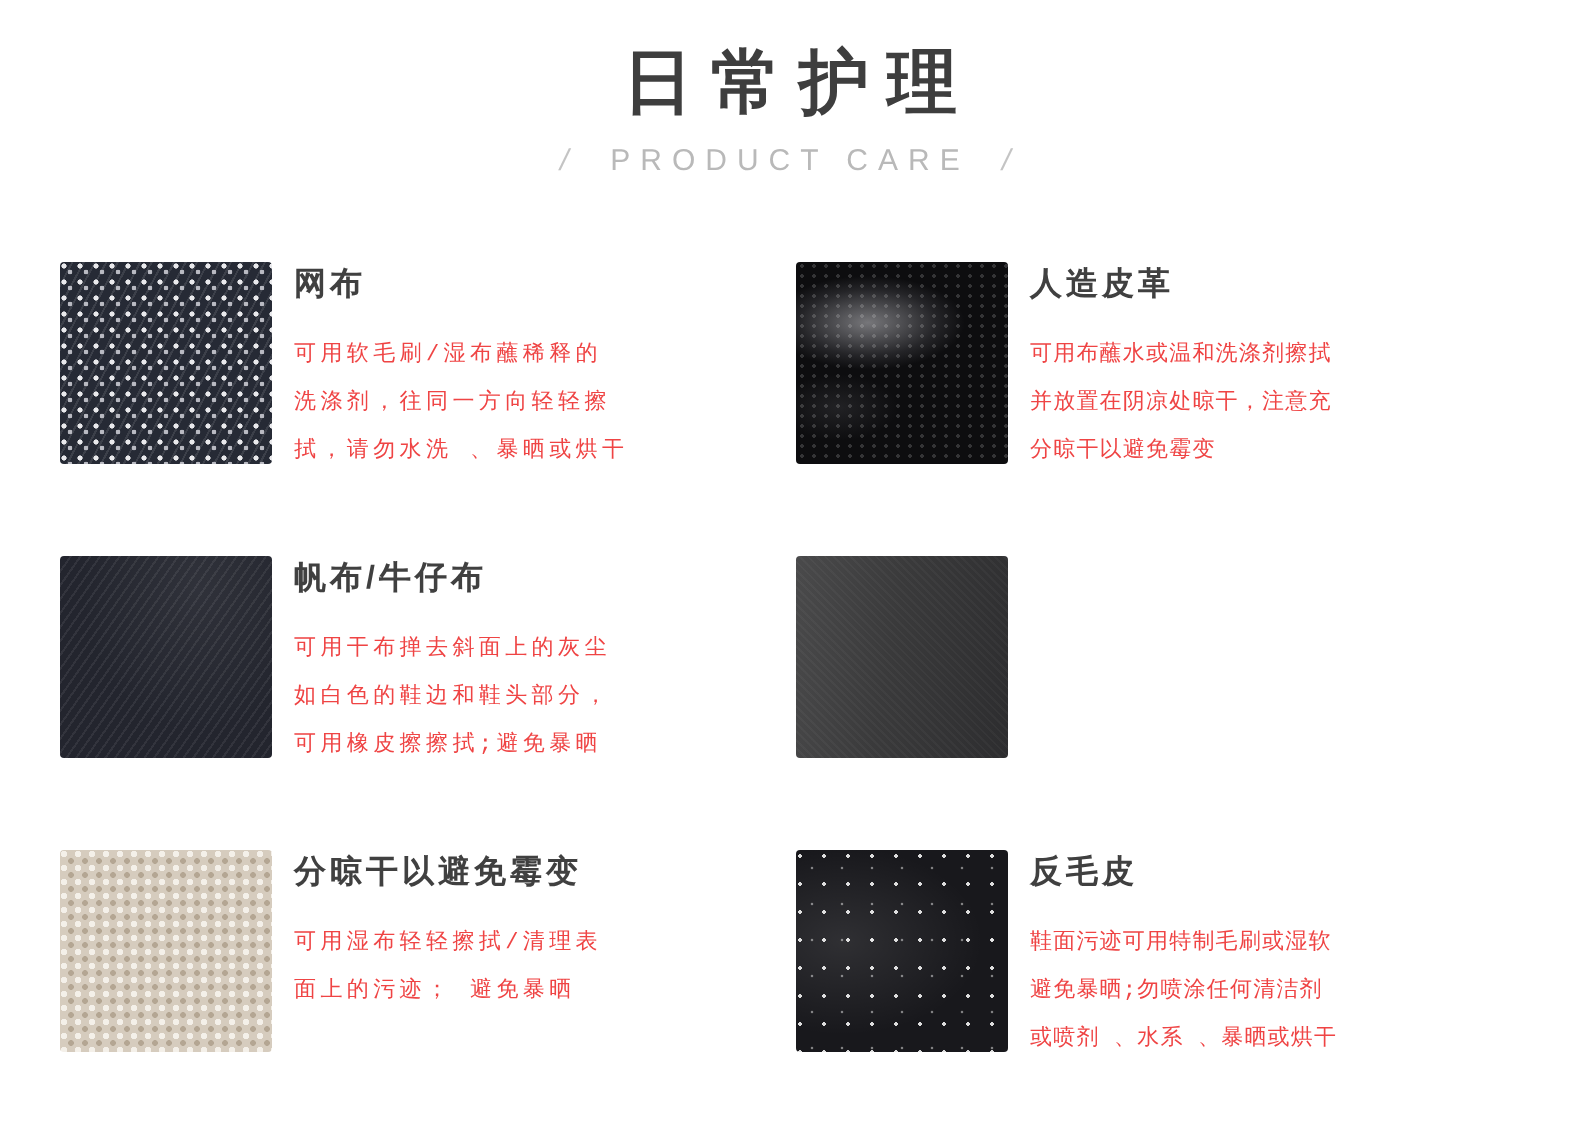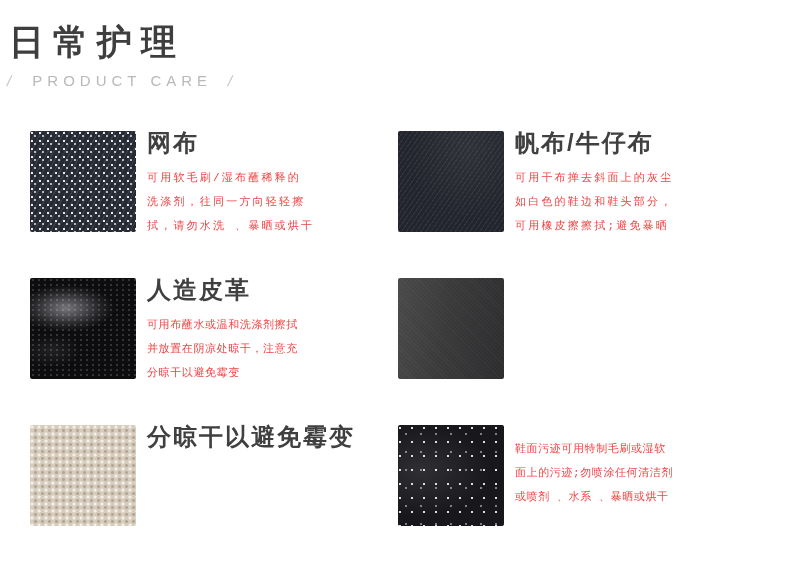--- a/index.html
+++ b/index.html
@@ -11,21 +11,21 @@
   .page {
     position: relative;
     width: 790px;
     height: 567px;
     background: #ffffff;
     overflow: hidden;
   }
 
   
   .header {
-    text-align: left;
+    text-align: center;
     padding-top: 22px;
   }
   .page-title {
     margin: 0;
     font-size: 35px;
     line-height: 40px;
     font-weight: bold;
     color: #3e3e3e;
     letter-spacing: 9px;
     text-indent: 9px;
@@ -60,21 +60,21 @@
   .swatch {
     flex: none;
     width: 106px;
     height: 101px;
     border-radius: 2px;
     margin-right: 11px;
   }
   .info { min-width: 0; }
   .material-title {
     margin: 1px 0 0 0;
-    font-size: 24px;
+    font-size: 16px;
     line-height: 22px;
     font-weight: bold;
     color: #404040;
     letter-spacing: 2px;
   }
   .care-text {
     margin: 12px 0 0 0;
     font-size: 11px;
     line-height: 24px;
     color: #ef4444;
@@ -147,54 +147,57 @@
     <section class="care-item col-left">
       <div class="swatch swatch-mesh-fabric"></div>
       <div class="info">
         <h2 class="material-title">网布</h2>
         <p class="care-text">可用软毛刷/湿布蘸稀释的
 洗涤剂，往同一方向轻轻擦
 拭，请勿水洗 、暴晒或烘干</p>
       </div>
     </section>
 
+    <section class="care-item col-right">
+      <div class="swatch swatch-artificial-leather"></div>
+      <div class="info">
+        <h2 class="material-title">人造皮革</h2>
+        <p class="care-text">可用布蘸水或温和洗涤剂擦拭
+并放置在阴凉处晾干，注意充
+分晾干以避免霉变</p>
+      </div>
+    </section>
+
     <section class="care-item col-left">
       <div class="swatch swatch-canvas-denim"></div>
       <div class="info">
         <h2 class="material-title">帆布/牛仔布</h2>
         <p class="care-text">可用干布掸去斜面上的灰尘
 如白色的鞋边和鞋头部分，
 可用橡皮擦擦拭;避免暴晒</p>
       </div>
     </section>
 
     <section class="care-item col-right">
-      <div class="swatch swatch-artificial-leather"></div>
-      <div class="info">
-        <h2 class="material-title">人造皮革</h2>
-        <p class="care-text">可用布蘸水或温和洗涤剂擦拭
-并放置在阴凉处晾干，注意充
-分晾干以避免霉变</p>
-      </div>
-    </section>
-
-    <section class="care-item col-right">
       <div class="swatch swatch-genuine-leather"></div>
     </section>
 
     <section class="care-item col-left">
       <div class="swatch swatch-woven-fabric"></div>
       <div class="info">
         <h2 class="material-title">分晾干以避免霉变</h2>
+        <p class="care-text">可用湿布轻轻擦拭/清理表
+面上的污迹； 避免暴晒</p>
       </div>
     </section>
 
     <section class="care-item col-right">
       <div class="swatch swatch-suede"></div>
       <div class="info">
+        <h2 class="material-title">反毛皮</h2>
         <p class="care-text">鞋面污迹可用特制毛刷或湿软
-面上的污迹;勿喷涂任何清洁剂
+避免暴晒;勿喷涂任何清洁剂
 或喷剂 、水系 、暴晒或烘干</p>
       </div>
     </section>
 
   </div>
 </div>
 
 </body></html>

